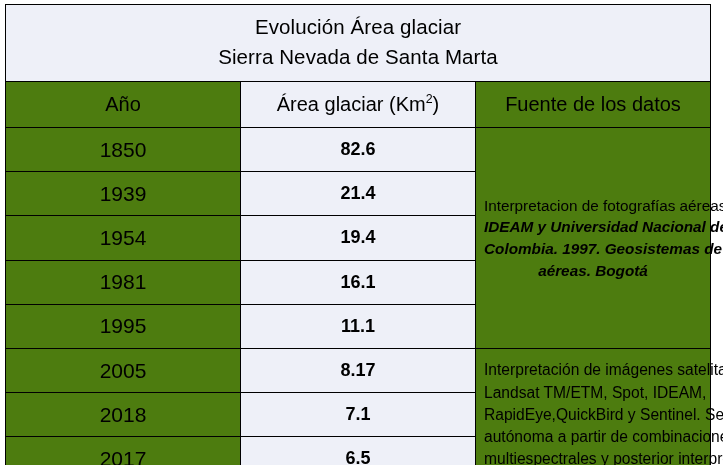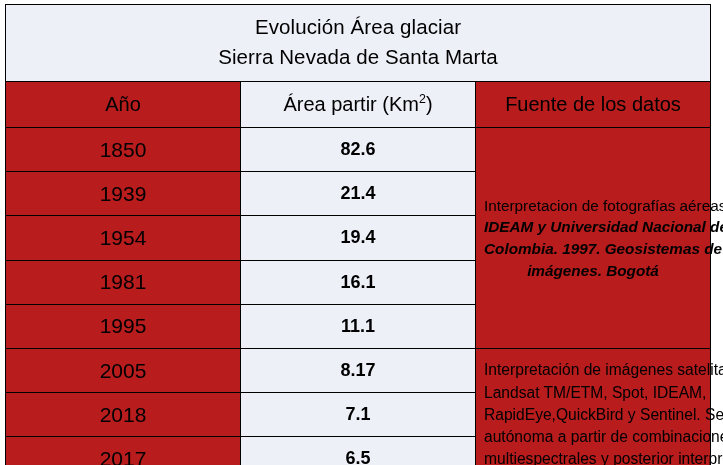--- a/index.html
+++ b/index.html
@@ -28,21 +28,21 @@
     top: 4px;
     width: 706px;
     border-collapse: collapse;
     table-layout: fixed;
   }
   table.glacier-table td {
     border: 1.6px solid #000000;
     padding: 0;
     text-align: center;
     vertical-align: middle;
-    background: #b91c1c;
+    background: #4d7c0f;
   }
   .tint {
     background: #eef0f8 !important;
   }
   .title-cell {
     height: 68px;
     padding: 3px 4px 5px 4px !important;
     line-height: 1.45;
   }
   .title-line {
@@ -103,35 +103,35 @@
         <td class="title-cell tint" colspan="3">
           <span class="title-line">Evolución Área glaciar</span>
           <span class="title-line">Sierra Nevada de Santa Marta</span>
         </td>
       </tr>
       <tr>
         <td class="hdr-cell">
           <span class="hdr-text">Año</span>
         </td>
         <td class="hdr-cell tint">
-          <span class="hdr-text">Área partir (Km</span><sup class="exp">2</sup><span class="hdr-text">)</span>
+          <span class="hdr-text">Área glaciar (Km</span><sup class="exp">2</sup><span class="hdr-text">)</span>
         </td>
         <td class="hdr-cell">
           <span class="hdr-text">Fuente de los datos</span>
         </td>
       </tr>
 
       <tr>
         <td class="year-cell">1850</td>
         <td class="area-cell tint">82.6</td>
         <td class="source-cell aerial" rowspan="5">
           <span class="src-line plain">Interpretacion de fotografías aéreas.</span>
           <span class="src-line italic">IDEAM y Universidad Nacional de</span>
           <span class="src-line italic">Colombia. 1997. Geosistemas de la alta</span>
-          <span class="src-line italic">imágenes. Bogotá</span>
+          <span class="src-line italic">aéreas. Bogotá</span>
         </td>
       </tr>
       <tr>
         <td class="year-cell">1939</td>
         <td class="area-cell tint">21.4</td>
       </tr>
       <tr>
         <td class="year-cell">1954</td>
         <td class="area-cell tint">19.4</td>
       </tr>

